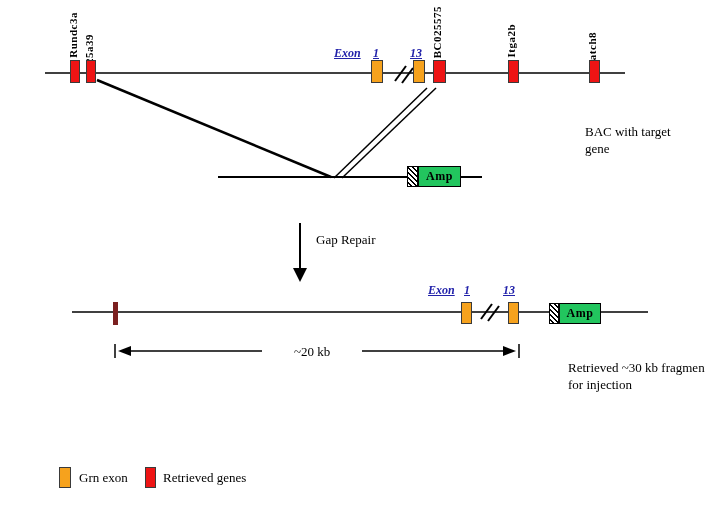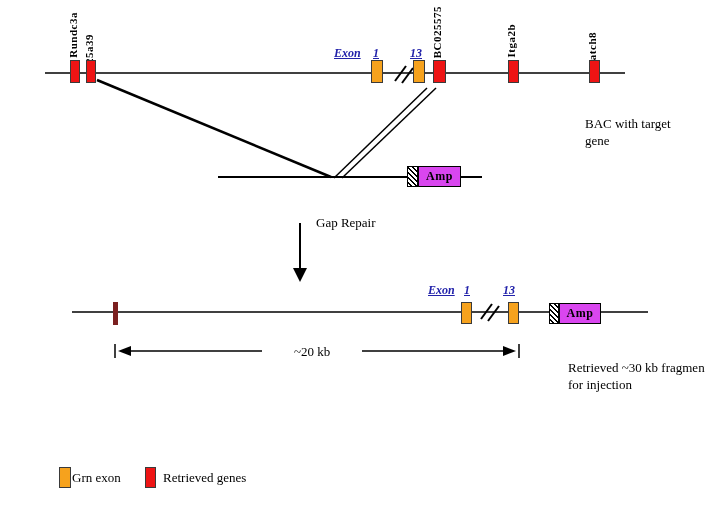--- a/index.html
+++ b/index.html
@@ -15,21 +15,21 @@
   }
   .gbox{position:absolute;z-index:2;border:1px solid #3a3a3a;box-sizing:border-box;}
   .exlabel{position:absolute;z-index:2;font:bold italic 12px "Liberation Serif", serif;font-style:italic;text-decoration:underline;}
   .caption{position:absolute;z-index:2;font:13px "Liberation Serif", serif;line-height:17px;}
   .ampwrap{position:absolute;z-index:2;display:flex;}
   .hatch{
     box-sizing:border-box;border:1px solid #000;
     background:repeating-linear-gradient(45deg,#ffffff 0 2px,#000000 2px 3.5px);
   }
   .ampbox{
-    box-sizing:border-box;border:1.5px solid #000;background:#d946ef;
+    box-sizing:border-box;border:1.5px solid #000;background:#22c55e;
     display:flex;align-items:center;justify-content:center;
     font:bold 12px "Liberation Serif", serif;letter-spacing:.5px;
   }
   .legend-label{position:absolute;z-index:2;font:13px "Liberation Serif", serif;}
 </style>
 </head>
 <body>
 
 <div id="canvas">
 
@@ -86,38 +86,38 @@
   <div class="gbox" style="left: 413px; top: 60px; width: 12px; height: 23px; background-color: rgb(246, 162, 29);"></div>
   <div class="gbox" style="left: 433px; top: 60px; width: 13px; height: 23px; background-color: rgb(238, 20, 20);"></div>
   <div class="gbox" style="left: 508px; top: 60px; width: 11px; height: 23px; background-color: rgb(238, 20, 20);"></div>
   <div class="gbox" style="left: 589px; top: 60px; width: 11px; height: 23px; background-color: rgb(238, 20, 20);"></div>
 
   <div class="ampwrap" style="left:407px;top:166px;">
     <div class="hatch" style="width:11px;height:21px;"></div>
     <div class="ampbox" style="width:43px;height:21px;">Amp</div>
   </div>
 
-  <div class="caption" style="left:585px;top:115px;width:112px;">BAC with target gene</div>
-  <div class="caption" style="left:316px;top:214px;">Gap Repair</div>
+  <div class="caption" style="left:585px;top:123px;width:112px;">BAC with target gene</div>
+  <div class="caption" style="left:316px;top:231px;">Gap Repair</div>
 
   <div class="gbox" style="left: 113px; top: 302px; width: 5px; height: 23px; border: none; background-color: rgb(123, 32, 32);"></div>
 
   <div class="exlabel" style="left: 428px; top: 283px; color: rgb(34, 34, 170);">Exon</div>
   <div class="exlabel" style="left: 464px; top: 283px; color: rgb(34, 34, 170);">1</div>
   <div class="exlabel" style="left: 503px; top: 283px; color: rgb(34, 34, 170);">13</div>
 
   <div class="gbox" style="left: 461px; top: 302px; width: 11px; height: 22px; background-color: rgb(246, 162, 29);"></div>
   <div class="gbox" style="left: 508px; top: 302px; width: 11px; height: 22px; background-color: rgb(246, 162, 29);"></div>
 
   <div class="ampwrap" style="left:549px;top:303px;">
     <div class="hatch" style="width:10px;height:21px;"></div>
     <div class="ampbox" style="width:42px;height:21px;">Amp</div>
   </div>
 
   <div class="caption" style="left:294px;top:343px;">~20 kb</div>
   <div class="caption" style="left:568px;top:359px;width:150px;">Retrieved ~30 kb fragment for injection</div>
 
   <div class="gbox" style="left: 59px; top: 467px; width: 12px; height: 21px; background-color: rgb(246, 162, 29);"></div>
-  <div class="legend-label" style="left:72px;top:470px;">Grn exon</div>
+  <div class="legend-label" style="left:79px;top:470px;">Grn exon</div>
   <div class="gbox" style="left: 145px; top: 467px; width: 11px; height: 21px; background-color: rgb(238, 20, 20);"></div>
   <div class="legend-label" style="left:163px;top:470px;">Retrieved genes</div>
 
 </div>
 
 </body></html>

